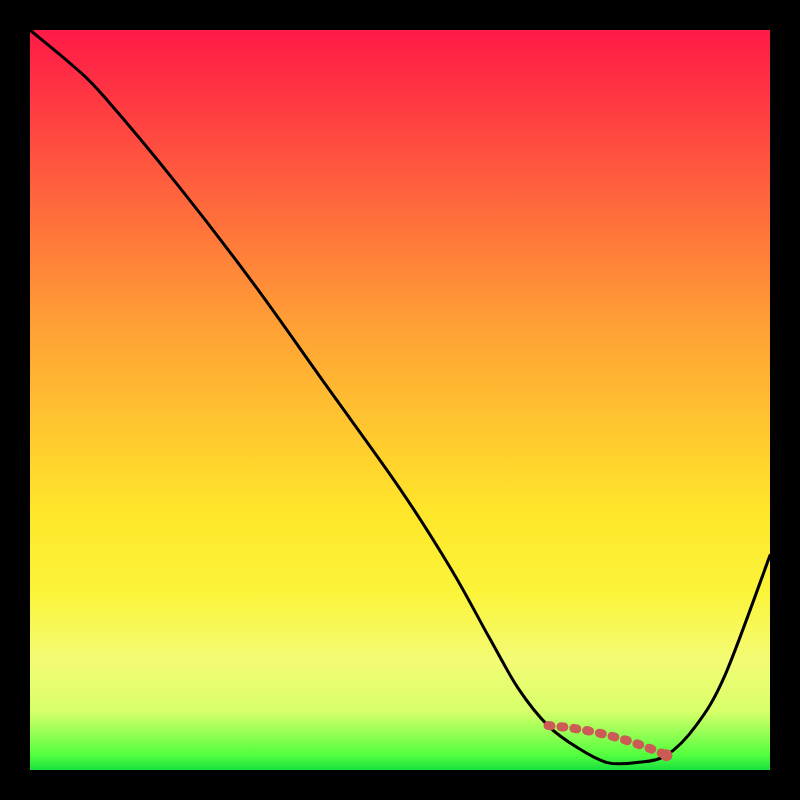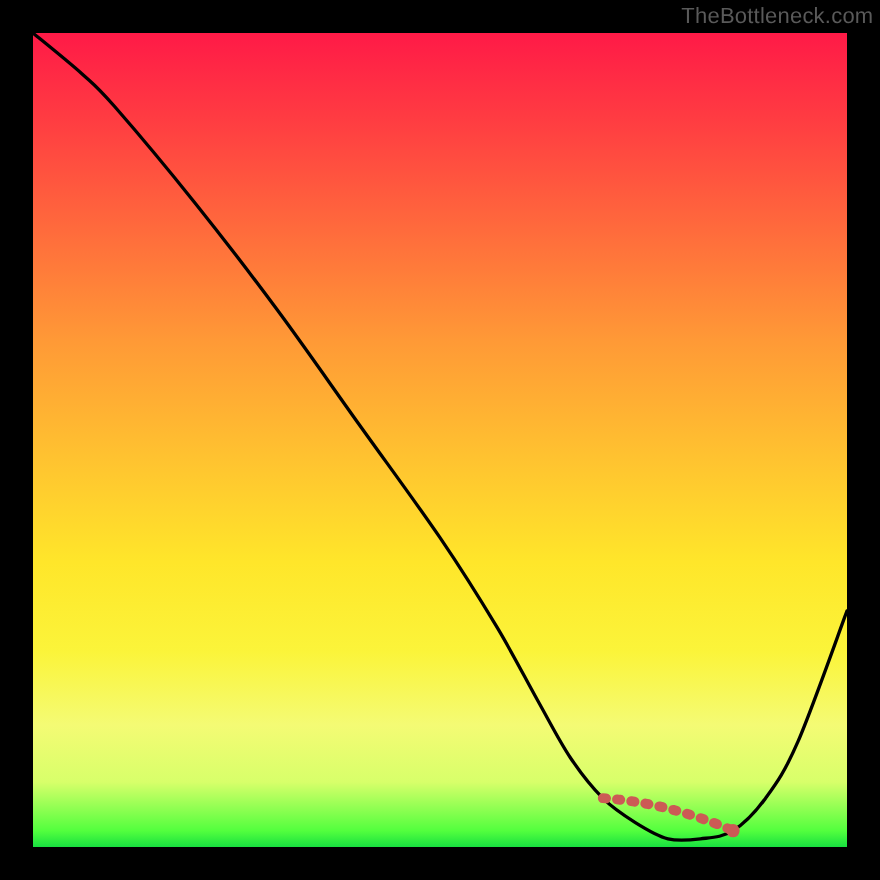--- a/index.html
+++ b/index.html
@@ -56,21 +56,20 @@
     width: 740px;
     height: 740px;
     overflow: visible;
   }
 </style>
 </head>
 <body>
 
 <div class="frame">
 
-  <div class="attribution">TheBottleneck.com</div>
 
   <div class="plot">
     <svg class="curve" viewBox="0 0 740 740" preserveAspectRatio="none">
       <path id="curve-path" fill="none" stroke="#000000" stroke-width="3" stroke-linecap="round" stroke-linejoin="round" d="M 0 0 C 7.3999999999999995 6.166666666666672, 32.06666666666666 25.90000000000004, 44.4 37.000000000000036 C 56.733333333333334 48.10000000000003, 56.733333333333334 46.86666666666666, 74 66.59999999999998 C 91.26666666666667 86.3333333333333, 123.33333333333333 124.56666666666665, 148 155.39999999999998 C 172.66666666666666 186.23333333333332, 197.33333333333334 218.29999999999995, 222 251.59999999999997 C 246.66666666666666 284.9, 271.3333333333333 320.66666666666663, 296 355.2 C 320.6666666666667 389.73333333333335, 349.03333333333336 427.9666666666667, 370 458.8 C 390.96666666666664 489.6333333333333, 406.99999999999994 515.5333333333333, 421.79999999999995 540.1999999999999 C 436.59999999999997 564.8666666666666, 447.7 587.0666666666667, 458.8 606.8000000000001 C 469.90000000000003 626.5333333333334, 478.53333333333336 643.8000000000001, 488.40000000000003 658.6 C 498.2666666666667 673.4, 508.1333333333333 685.7333333333332, 518 695.5999999999999 C 527.8666666666667 705.4666666666666, 537.7333333333333 711.6333333333332, 547.6 717.8 C 557.4666666666667 723.9666666666667, 567.3333333333334 730.1333333333333, 577.2 732.6 C 587.0666666666667 735.0666666666667, 596.9333333333333 733.8333333333334, 606.8 732.6 C 616.6666666666666 731.3666666666667, 626.5333333333333 731.3666666666666, 636.4 725.1999999999999 C 646.2666666666667 719.0333333333333, 656.1333333333333 709.1666666666665, 666 695.5999999999999 C 675.8666666666667 682.0333333333333, 683.2666666666665 672.1666666666666, 695.5999999999999 643.8 C 707.9333333333333 615.4333333333333, 732.6 545.1333333333333, 740 525.4"></path>
       <path id="flat-path" fill="none" stroke="#cc5a55" stroke-width="9" stroke-linecap="round" stroke-dasharray="3 10" d="M 518 695.5999999999999 Q 577.2 699.5999999999999, 636.4 725.1999999999999"></path>
       <circle id="flat-end-dot" r="6" fill="#cc5a55" cx="636.4" cy="725.1999999999999"></circle>
     </svg>
   </div>
 
 </div>

